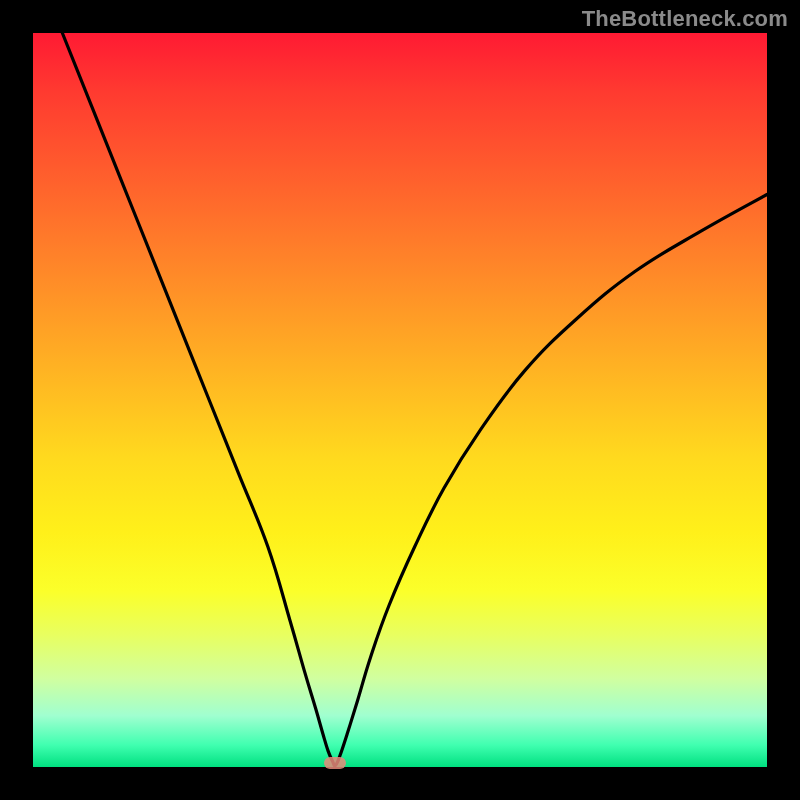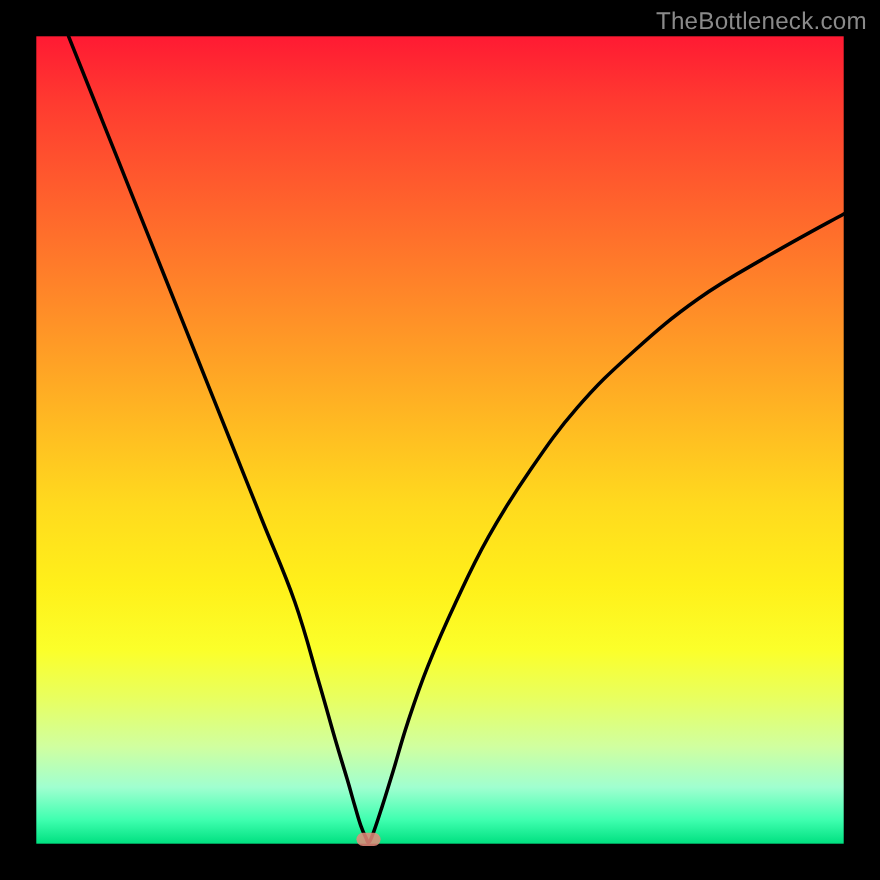--- a/index.html
+++ b/index.html
@@ -41,21 +41,21 @@
       #40ffb0 97%,
       #00e080 100%
     );
   }
   .watermark {
     position: absolute;
     top: 6px;
     right: 12px;
     color: #8a8a8a;
     font-size: 22px;
-    font-weight: 400;
+    font-weight: 700;
     letter-spacing: 0.2px;
     user-select: none;
   }
   svg.curve {
     position: absolute;
     top: 0;
     left: 0;
     width: 734px;
     height: 734px;
     overflow: visible;

